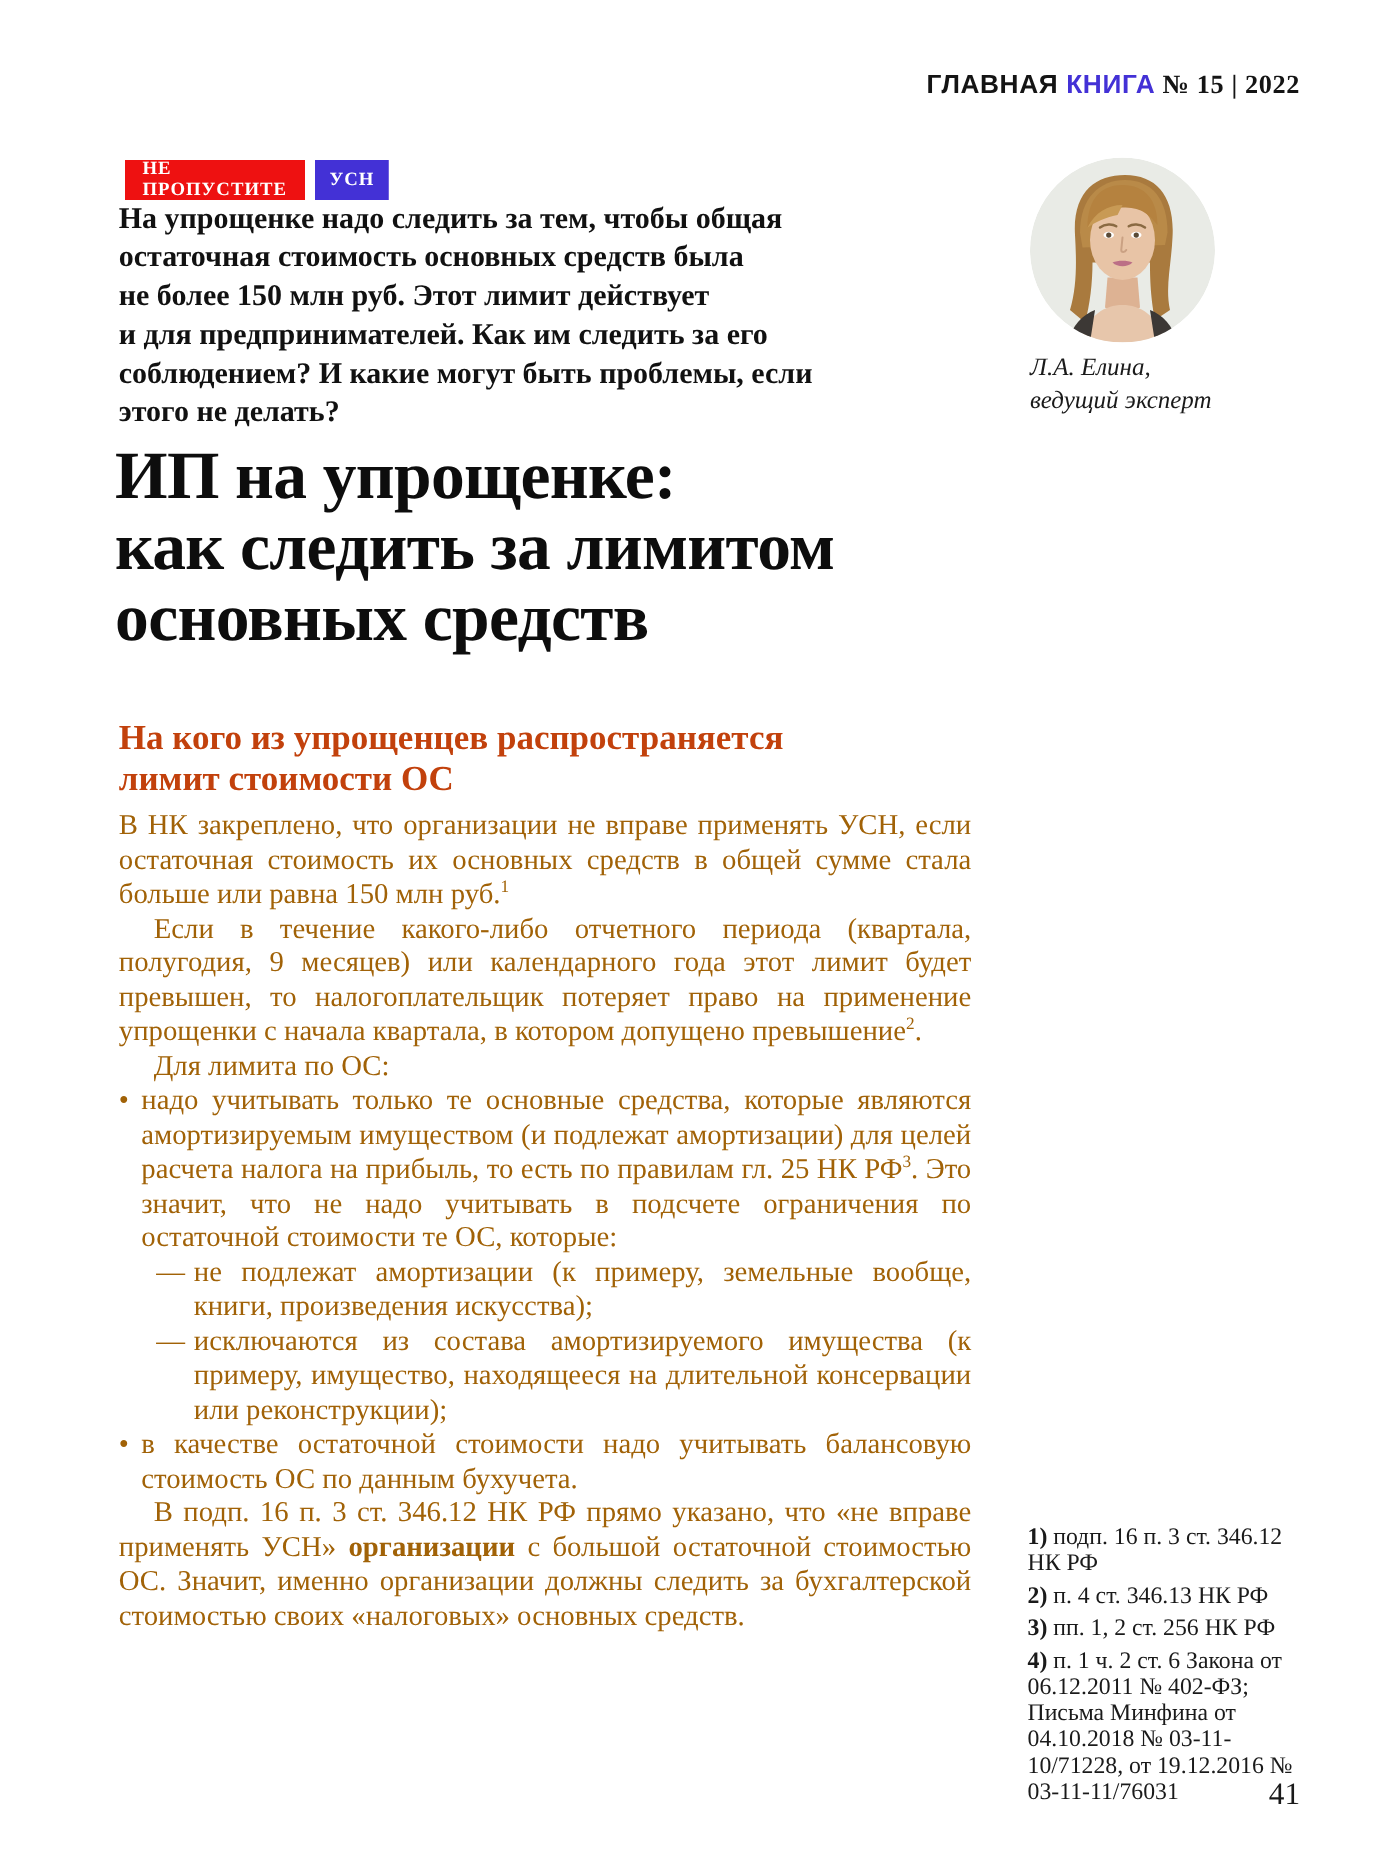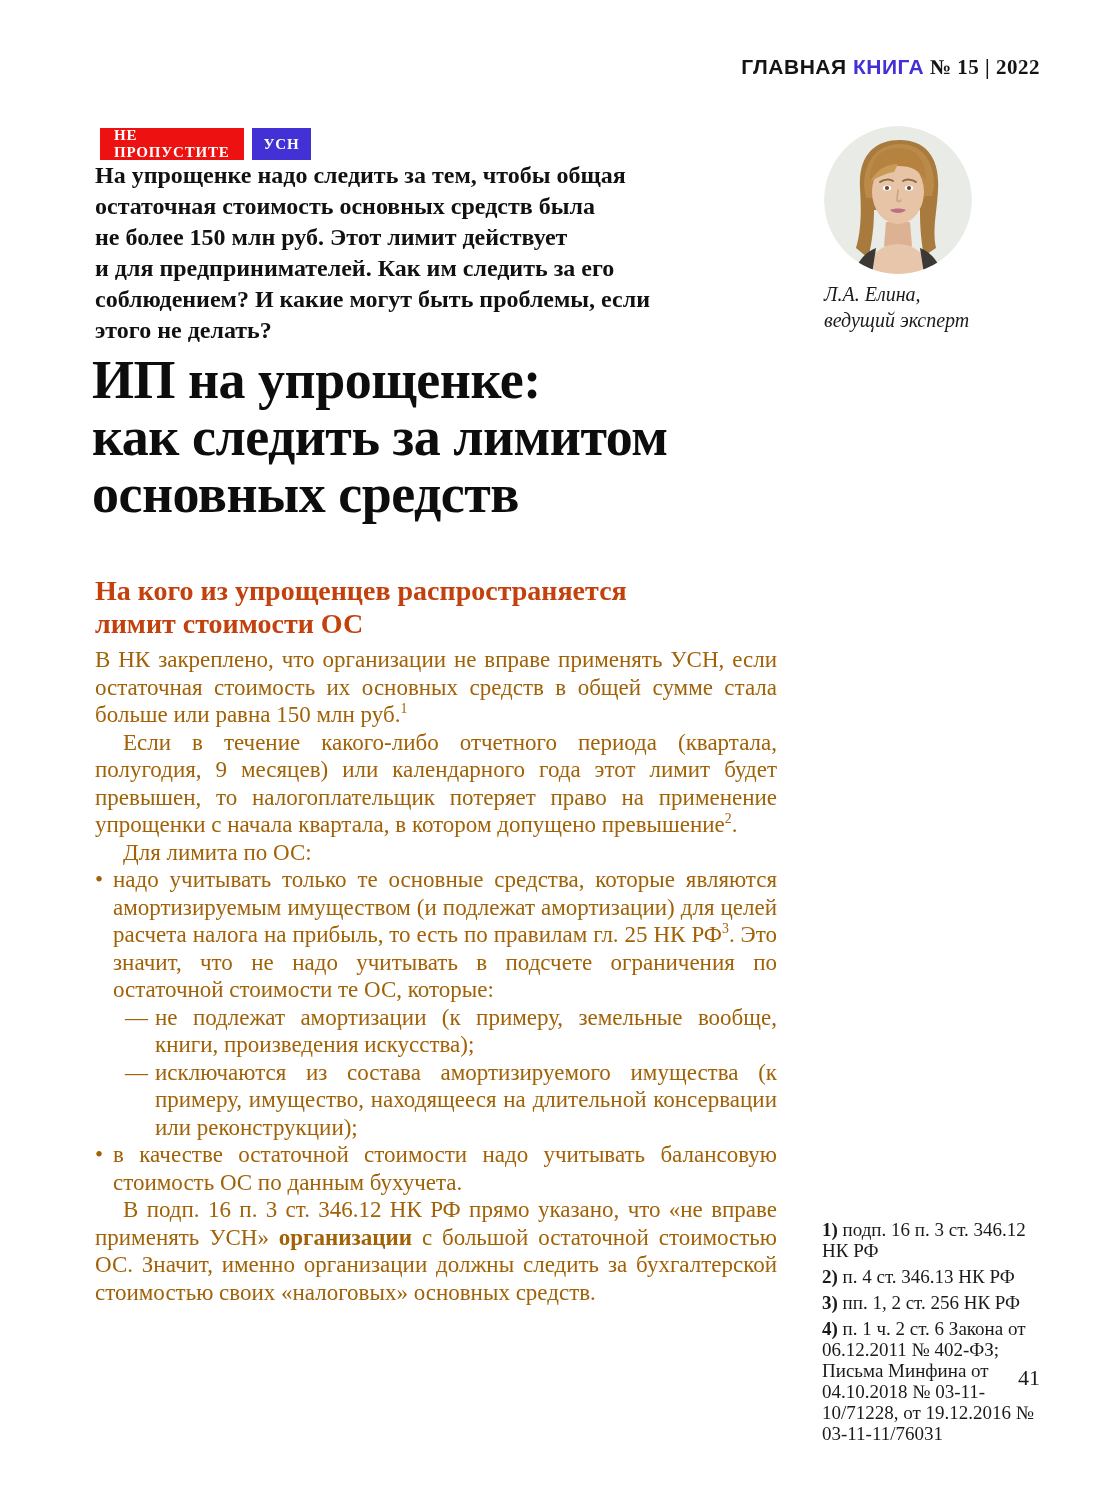--- a/index.html
+++ b/index.html
@@ -134,22 +134,22 @@
     line-height: 21px;
     color: #1a1a1a;
   }
   .footnote { margin-bottom: 5px; }
   .footnote .num { font-weight: bold; }
 
   
   .page-number {
     position: absolute;
     right: 64px;
-    top: 1365px;
-    font-size: 22px;
+    top: 1422px;
+    font-size: 25px;
     color: #1a1a1a;
   }
 </style>
 </head>
 <body>
 
 <div class="page">
 
   <div class="mag-header">
     <span class="sans">ГЛАВНАЯ </span><span class="sans blue">КНИГА</span><span class="serif"> № 15 | 2022</span>

